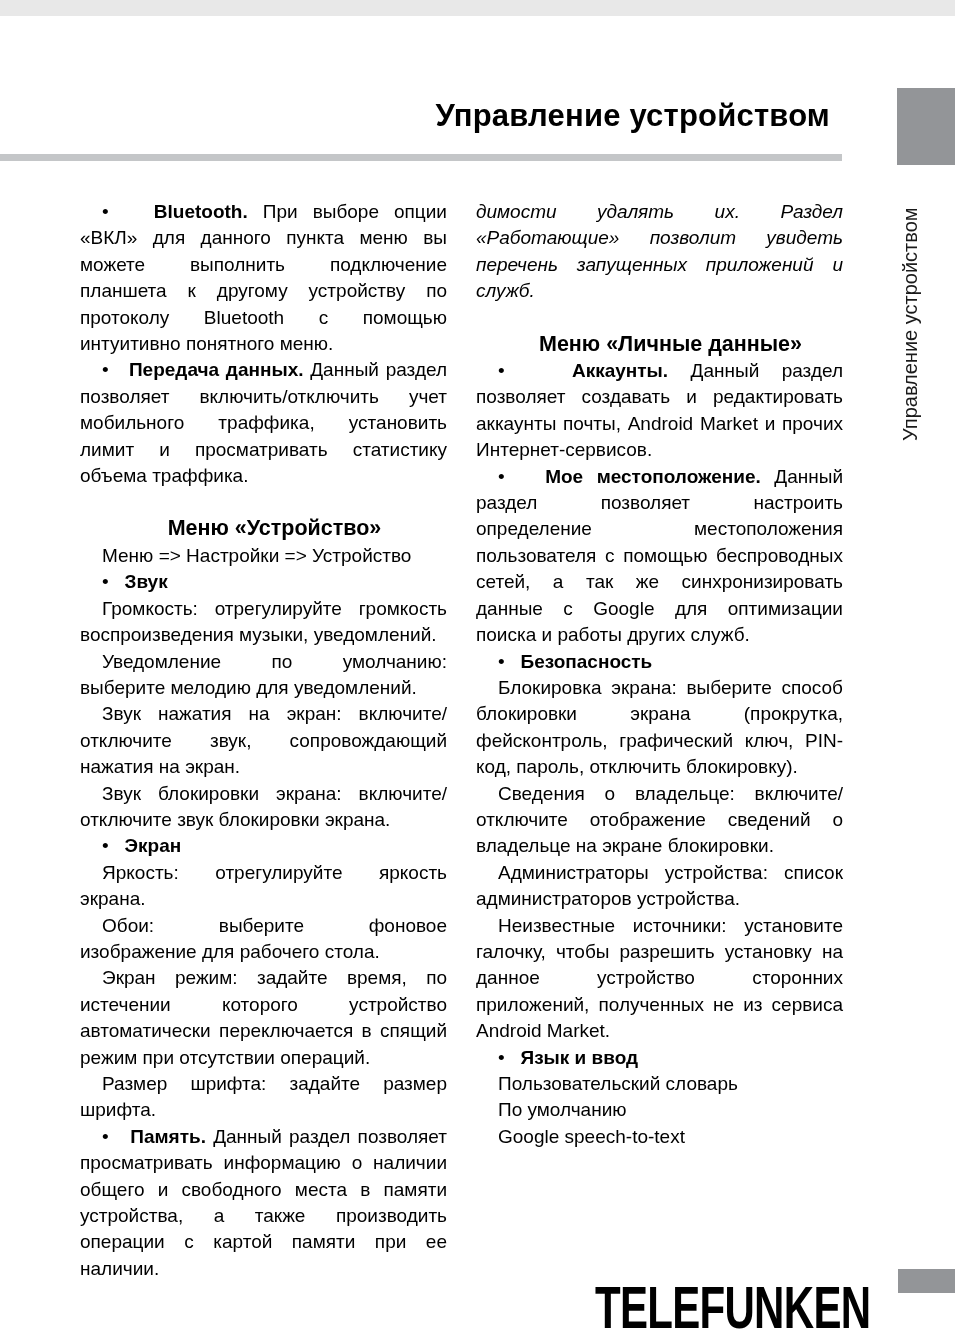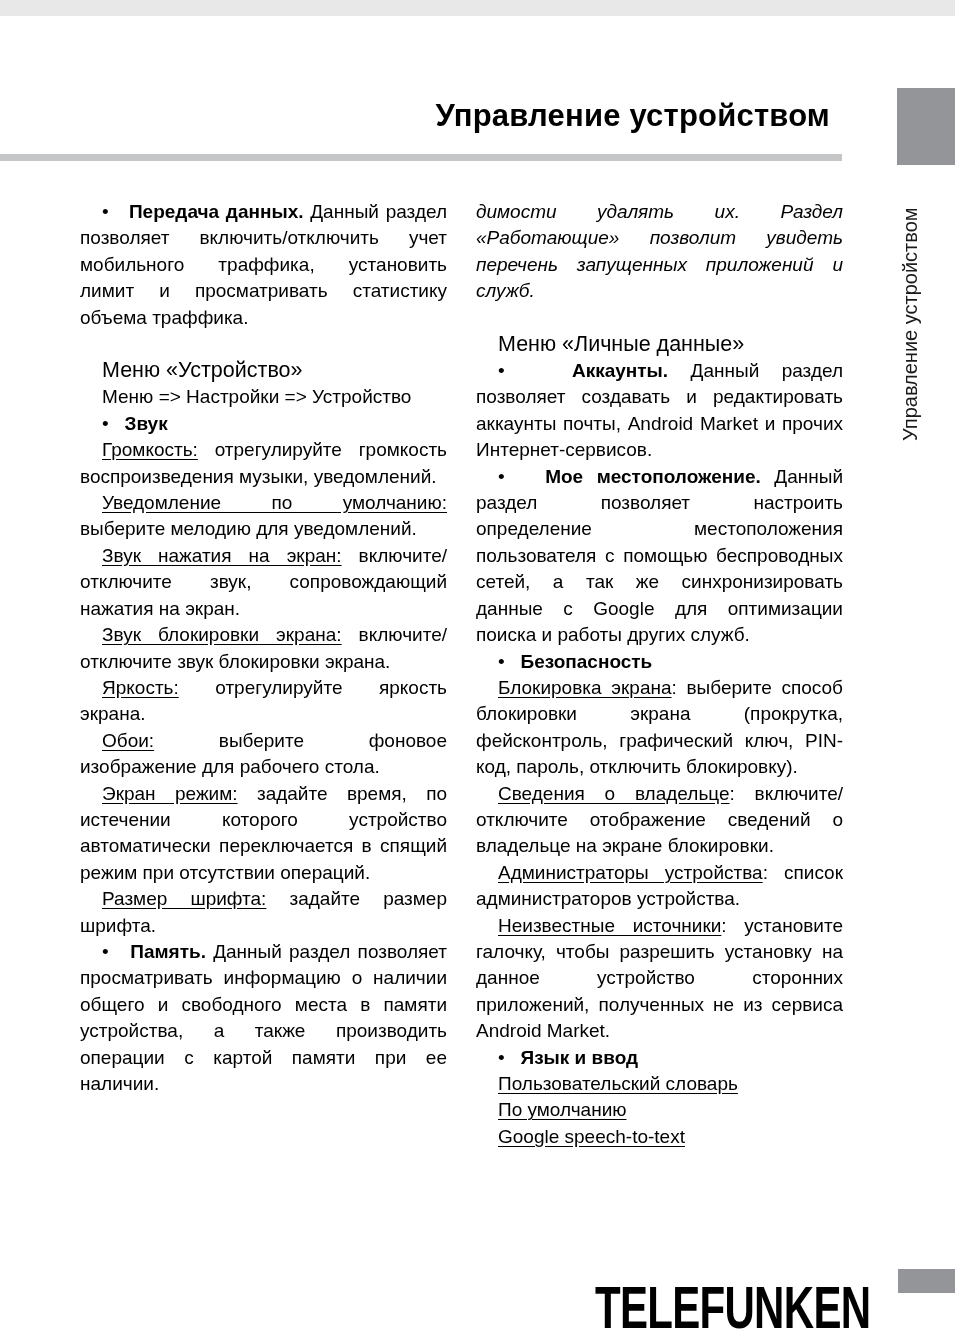--- a/index.html
+++ b/index.html
@@ -29,25 +29,25 @@
   }
   .col {
     position:absolute; top:183px; width:367px;
     font-size:19px; line-height:26.4px; text-align:justify;
   }
   .col-left  { left:80px;  }
   .col-right { left:476px; }
   .col p { margin:0; text-indent:22px; }
   .col p.noind { text-indent:0;font-style:italic; }
   .col p.heading {
-    font-weight:normal; font-size:21.5px; margin-top:26px; margin-bottom:1px;
-    text-align:left;
+    font-weight:bold; font-size:21.5px; margin-top:26px; margin-bottom:1px;
+    text-align:center;
   }
   .b { font-weight:bold; }
-  .u { text-decoration:underline; text-underline-offset:3px; }
+  .u { text-underline-offset:3px; }
   .brand-logo {
     position:absolute; left:595px; top:1262px;
     font-size:60px; line-height:1; font-weight:bold; letter-spacing:-1px;
     transform:scaleX(0.70); transform-origin:left top; white-space:nowrap;
   }
   .footer-box {
     position:absolute; left:898px; top:1253px; width:57px; height:24px;
     background:#939598;
   }
   .page-number {
@@ -59,28 +59,30 @@
 
 <div class="page">
 
   <div class="page-title">Управление устройством</div>
   <div class="title-rule"></div>
 
   <div class="side-tab"></div>
   <div class="side-label">Управление устройством</div>
 
   <div class="col col-left" id="col-left">
+      <p><span>•&nbsp;&nbsp;&nbsp;</span><span class="b">Bluetooth.</span><span> При выборе опции «ВКЛ» для данного пункта меню вы можете выполнить подключение планшета к другому устройству по протоколу Bluetooth с помощью интуитивно понятного меню.</span></p>
       <p><span>•&nbsp;&nbsp;&nbsp;</span><span class="b">Передача данных.</span><span> Данный раздел позволяет включить/отключить учет мобильного траффика, установить лимит и просматривать статистику объема траффика.</span></p>
       <p class="heading"><span>Меню «Устройство»</span></p>
       <p><span>Меню =&gt; Настройки =&gt; Устройство</span></p>
       <p><span>•&nbsp;&nbsp;&nbsp;</span><span class="b">Звук</span></p>
       <p><span class="u">Громкость:</span><span> отрегулируйте громкость воспроизведения музыки, уведомлений.</span></p>
       <p><span class="u">Уведомление по умолчанию:</span><span> выберите мелодию для уведомлений.</span></p>
       <p><span class="u">Звук нажатия на экран:</span><span> включите/отключите звук, сопровождающий нажатия на экран.</span></p>
       <p><span class="u">Звук блокировки экрана:</span><span> включите/отключите звук блокировки экрана.</span></p>
+      <p><span>•&nbsp;&nbsp;&nbsp;</span><span class="b">Экран</span></p>
       <p><span class="u">Яркость:</span><span> отрегулируйте яркость экрана.</span></p>
       <p><span class="u">Обои:</span><span> выберите фоновое изображение для рабочего стола.</span></p>
       <p><span class="u">Экран режим:</span><span>  задайте время, по истечении которого устройство автоматически переключается в спящий режим при отсутствии операций.</span></p>
       <p><span class="u">Размер шрифта:</span><span> задайте размер шрифта.</span></p>
       <p><span>•&nbsp;&nbsp;&nbsp;</span><span class="b">Память.</span><span> Данный раздел позволяет просматривать информацию о наличии общего и свободного места в памяти устройства, а также производить операции с картой памяти при ее наличии.</span></p>
     </div>
   <div class="col col-right" id="col-right">
       <p class="noind"><span>димости удалять их. Раздел «Работающие» позволит увидеть перечень запущенных приложений и служб.</span></p>
       <p class="heading"><span>Меню «Личные данные»</span></p>
       <p><span>•&nbsp;&nbsp;&nbsp;</span><span class="b">Аккаунты.</span><span> Данный раздел позволяет создавать и редактировать аккаунты почты, Android Market и прочих Интернет-сервисов.</span></p>

